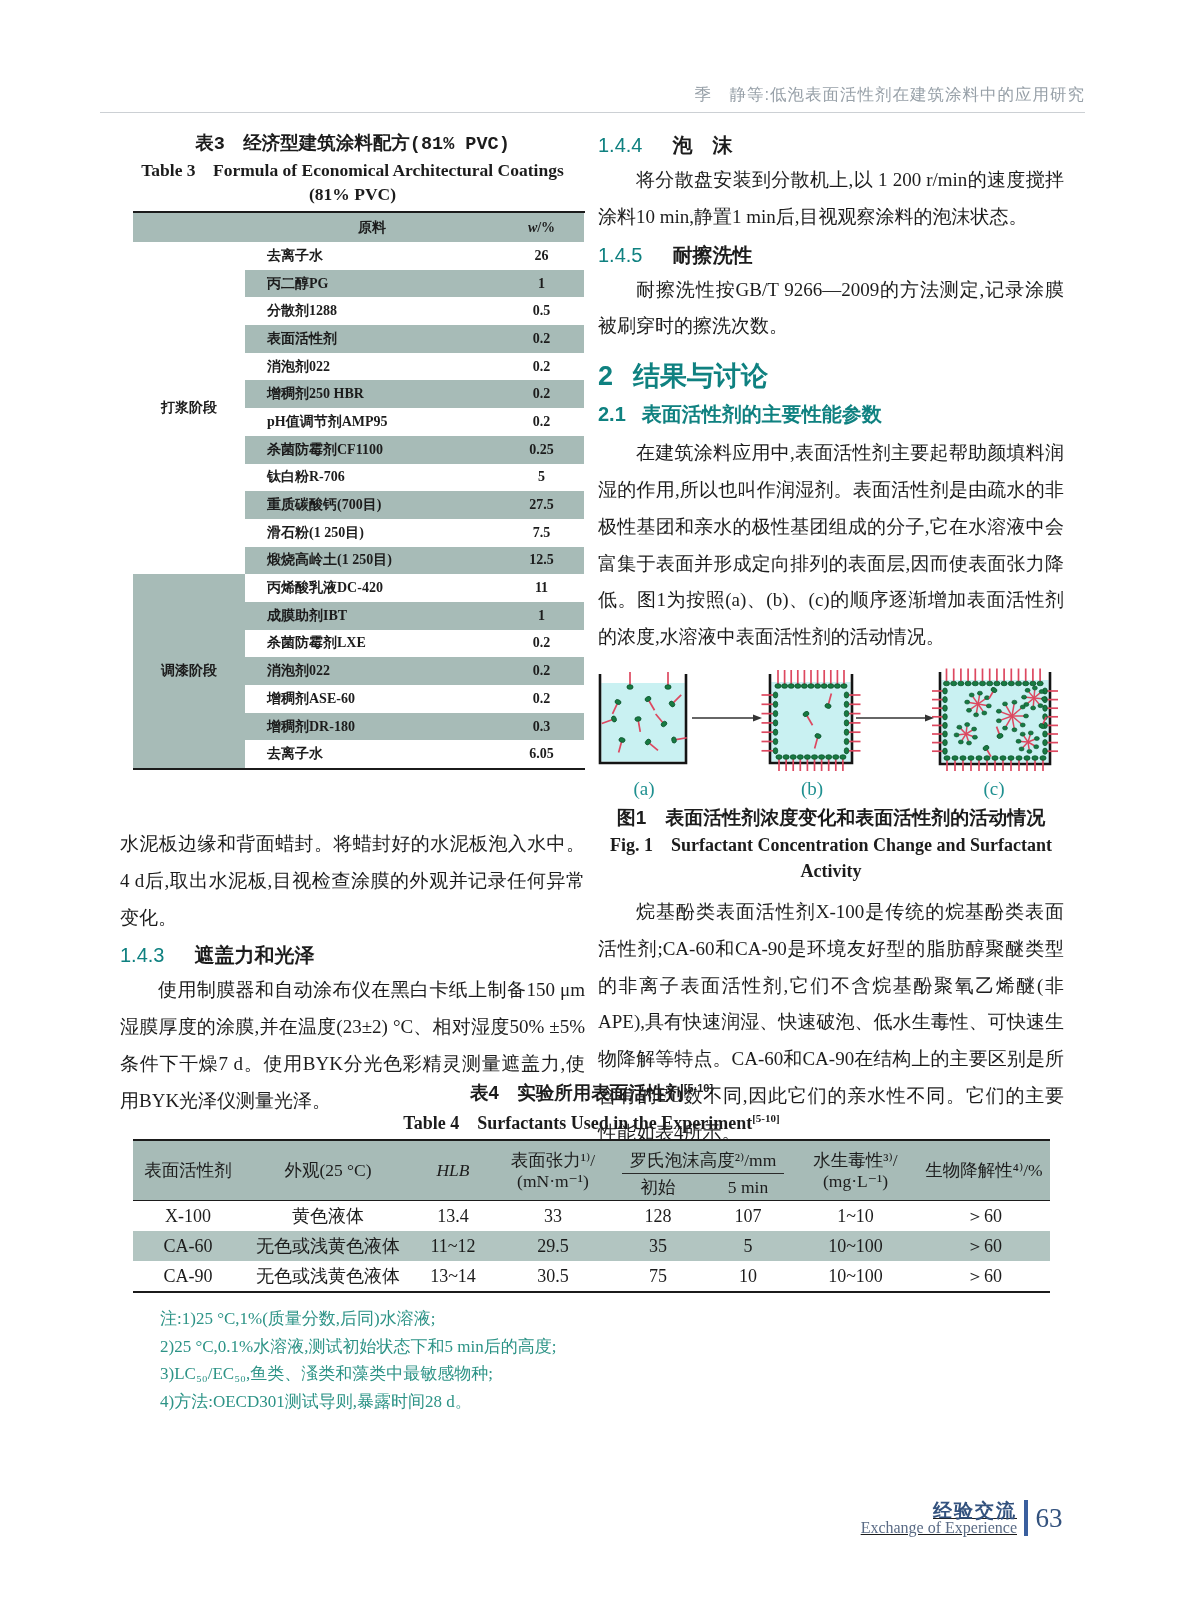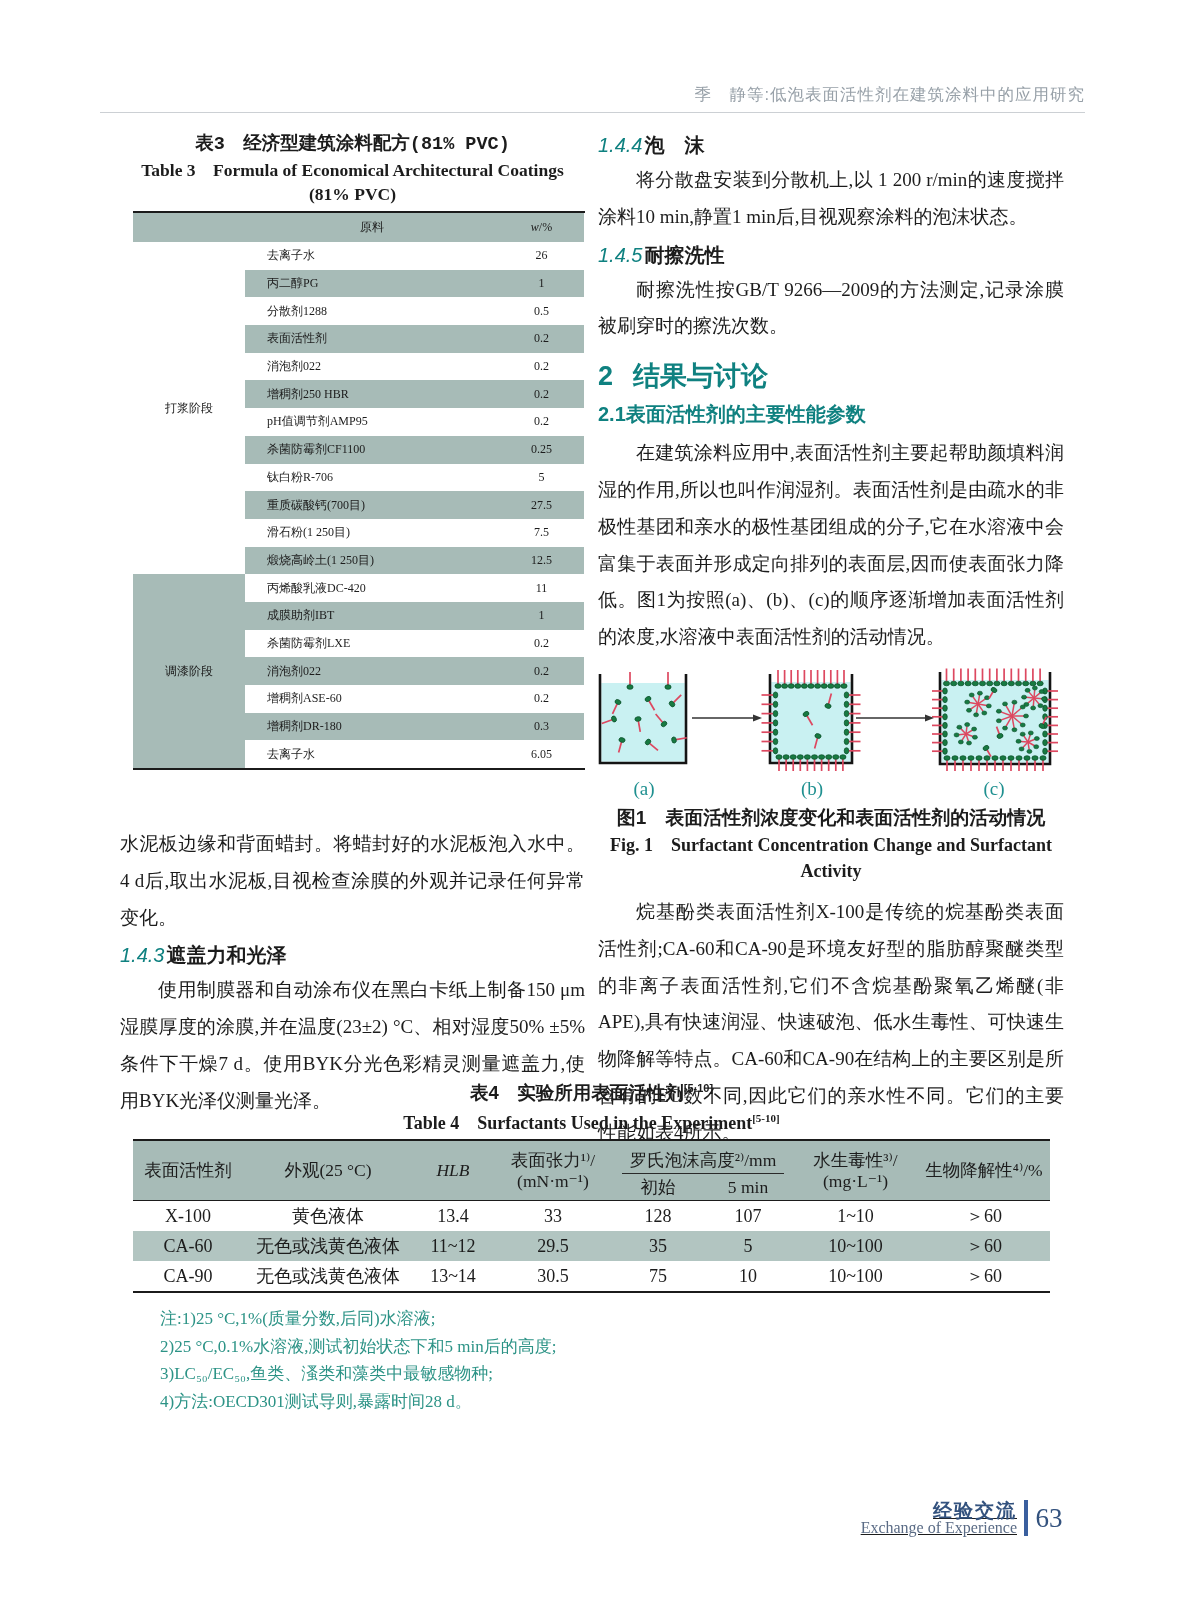--- a/index.html
+++ b/index.html
@@ -23,36 +23,36 @@
 
   
   .col-left{position:absolute;left:120px;top:124px;width:465px;}
   .col-right{position:absolute;left:598px;top:130px;width:466px;}
 
   .par{margin:0;text-align:justify;font-size:19px;line-height:36.8px;}
   .indent{text-indent:2em;}
 
   .subhead{margin:4px 0 2px 0;font-family:"Liberation Sans","DejaVu Sans",sans-serif;
     font-size:20px;line-height:30px;font-weight:bold;}
-  .subhead .num{color:var(--teal);margin-right:2px;font-weight:normal;font-style:italic;}
+  .subhead .num{color:var(--teal);margin-right:30px;font-weight:normal;}
   .h2big{margin:12px 0 4px 0;font-family:"Liberation Sans","DejaVu Sans",sans-serif;
     font-size:27px;line-height:38px;font-weight:bold;color:var(--teal);}
   .h2big .num{margin-right:20px;}
   .h21{margin:4px 0 6px 0;font-family:"Liberation Sans","DejaVu Sans",sans-serif;
     font-size:20px;line-height:30px;font-weight:bold;color:var(--teal);}
-  .h21 .num{margin-right:0;}
+  .h21 .num{margin-right:16px;}
 
   
   .t3-title-cn{margin-top:8px;text-align:center;font-size:18.5px;line-height:26px;font-weight:bold;
     font-family:Liberation Mono, monospace;}
   .t3-title-en{text-align:center;font-size:17.5px;line-height:24px;font-weight:bold;}
   .t3-title-en2{text-align:center;font-size:17.5px;line-height:24px;font-weight:bold;margin-bottom:5px;}
   .t3-grid{margin-left:13px;display:grid;grid-template-columns:112px 254px 85px;
     grid-template-rows:29px repeat(19,27.7px);
-    border-top:2.2px solid #1b1b1b;border-bottom:2.2px solid #1b1b1b;font-size:12px;}
+    border-top:2.2px solid #1b1b1b;border-bottom:2.2px solid #1b1b1b;font-size:14px;font-weight:bold;}
   .t3-head{grid-column:1/4;grid-row:1;background:var(--band);display:flex;align-items:center;}
   .t3-head .sp{width:112px;}
   .t3-head .ing{flex:1;text-align:center;}
   .t3-head .val{width:85px;text-align:center;}
   .t3-stage{grid-column:1;display:flex;align-items:center;justify-content:center;}
   .t3-stage.band{background:var(--band);}
   .t3-row{grid-column:2/4;display:flex;align-items:center;}
   .t3-row.band{background:var(--band);}
   .t3-row .name{flex:1;padding-left:22px;}
   .t3-row .val{width:85px;text-align:center;}

